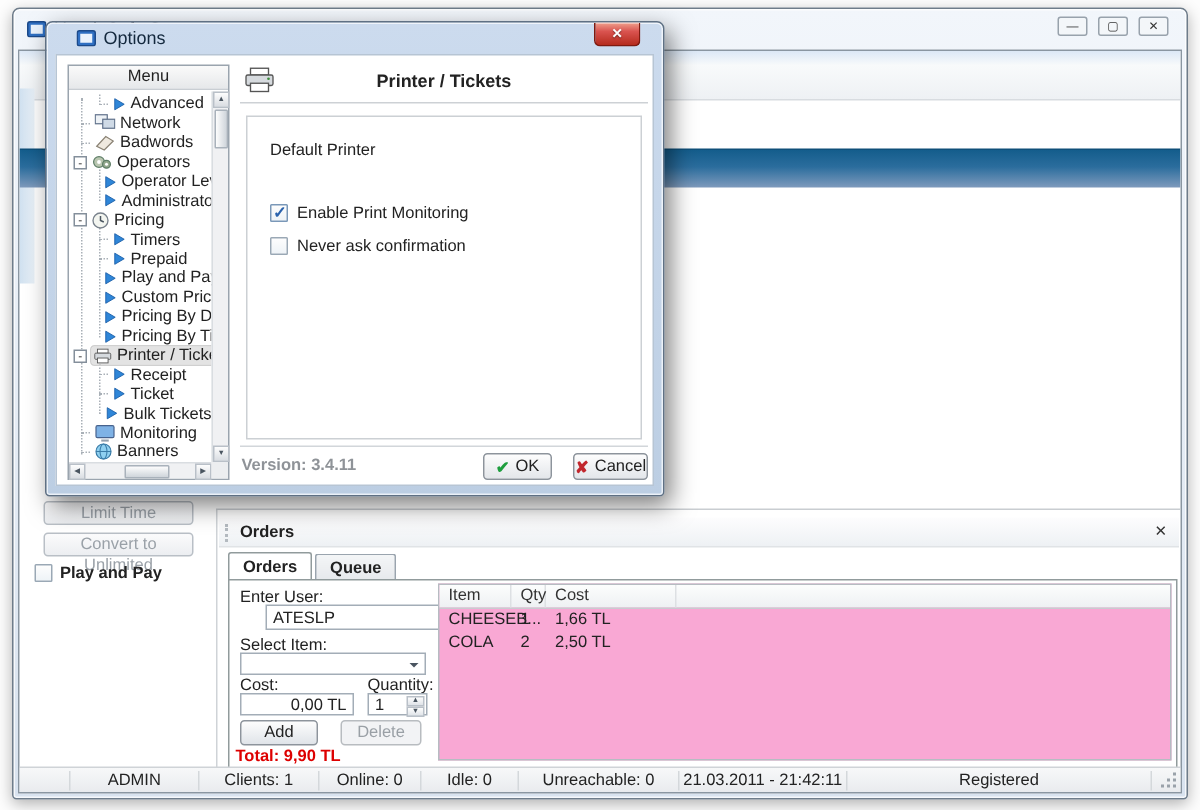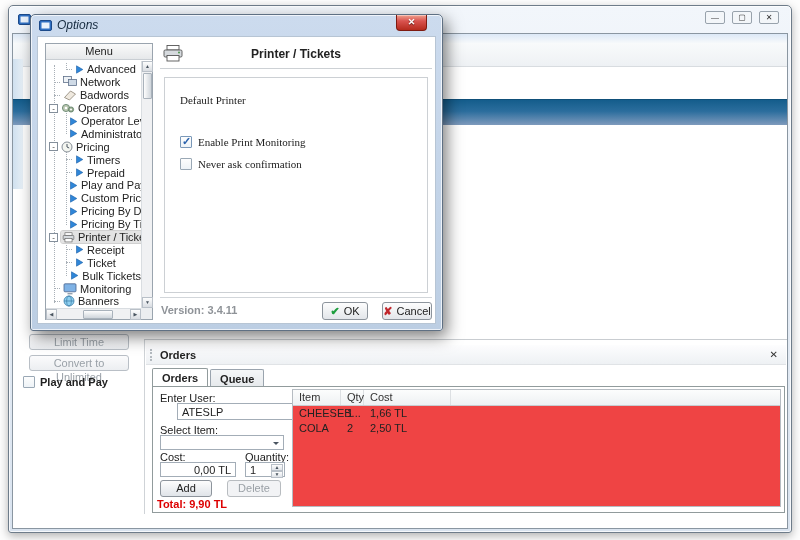--- a/index.html
+++ b/index.html
@@ -60,41 +60,41 @@
     border:3.5px solid transparent; border-top-color:#4a5560; }
   .field{ position:absolute; border:1px solid #a3adb7; background:#fff; text-align:right; padding:1px 4px 0 0; }
   .spin{ position:absolute; border:1px solid #a3adb7; background:#fff; padding:1px 0 0 4px; }
   .spinbtns{ position:absolute; right:1px; top:1px; bottom:1px; width:12px; display:flex; flex-direction:column; }
   .spinbtns span{ flex:1; font-size:5px; line-height:5px; text-align:center; color:#4a5560;
     background:linear-gradient(#fdfdfd,#dfe3e8); border:1px solid #b9c0c8; }
   .sbtn{ position:absolute; height:17px; border:1px solid #8d949c; border-radius:3px;
     background:linear-gradient(#fdfdfd,#e0e4e9); text-align:center; line-height:15px; }
   .sbtn.disabled{ color:#9aa0a6; border-color:#b8bcc0; background:#f2f3f5; }
   .total{ position:absolute; color:#dd0000; font-weight:bold; }
-  .otable{ position:absolute; left:139px; top:2px; width:489px; height:118px; border:1px solid #b6bcc2; background:#ef4444; }
+  .otable{ position:absolute; left:139px; top:2px; width:489px; height:118px; border:1px solid #b6bcc2; background:#f9a8d4; }
   .thead{ display:flex; height:16px; background:linear-gradient(#fcfdfd,#eef1f3); border-bottom:1px solid #c8ccd0; }
   .th{ padding:1px 0 0 6px; border-right:1px solid #dde0e3; color:#333; }
   .th.c1{ width:48px; } .th.c2{ width:23px; } .th.c3{ width:87px; } .th.cf{ flex:1; border-right:none; }
   .trw{ display:flex; height:15px; padding-top:1px; }
   .td{ padding-left:6px; } .td.c1{ width:48px; } .td.c2{ width:23px; } .td.c3{ width:87px; }
 
   
   .statusbar{ position:absolute; left:0; right:0; bottom:0; height:17px; display:flex;
     background:linear-gradient(#f7f8f9,#e9ebee); border-top:1px solid #cfd3d7; align-items:center; }
   .scell{ text-align:center; border-right:1px solid #d4d8db; height:13px; line-height:13px; }
   .sgrip{ width:19px; border-right:none; position:relative; }
   .sgrip::after{ content:""; position:absolute; right:3px; bottom:2px; width:2px; height:2px; background:#9aa2aa;
     box-shadow:-4px 0 #9aa2aa,-8px 0 #9aa2aa,0 -4px #9aa2aa,-4px -4px #9aa2aa,0 -8px #9aa2aa; }
 
   
   .dlg{ position:absolute; left:30px; top:14px; width:413px; height:317px; z-index:40;
     border:1px solid #5f7083; border-radius:5px 5px 3px 3px;
     background:linear-gradient(#ccdbee,#bccee3);
     box-shadow:4px 6px 16px rgba(0,0,0,.5), inset 0 0 0 1px rgba(255,255,255,.7); }
-  .dlg-title{ height:20px; display:flex; align-items:center; gap:5px; padding-left:8px;font-style:italic; }
+  .dlg-title{ height:20px; display:flex; align-items:center; gap:5px; padding-left:20px; }
   .dlg-title .ttl{ font-size:12px; color:#14293e; }
   .dlg-close{ position:absolute; left:365px; top:0; width:31px; height:16px;
     border:1px solid #7e1a10; border-top:none; border-radius:0 0 4px 4px;
     background:linear-gradient(#f0a28e,#d9534f 40%,#b52b1d);
     color:#fff; font-size:9px; font-weight:bold; text-align:center; line-height:14px;
     text-shadow:0 1px 1px rgba(0,0,0,.5); box-shadow:inset 0 1px 0 rgba(255,255,255,.4); }
   .dlg-client{ position:absolute; left:6px; top:21px; right:6px; bottom:6px; background:#fff; border:1px solid #b7c5d4; }
 
   .treepanel{ position:absolute; left:7px; top:6px; width:108px; height:277px; border:1px solid #9aa4ae; background:#fff; }
   .menuhdr{ height:16px; background:linear-gradient(#fafafa,#e6e8ea); border-bottom:1px solid #c9ced3;
@@ -115,21 +115,21 @@
     font-size:5px; line-height:9px; text-align:center; color:#4a5560; flex:none; }
   .vthumb{ position:absolute; left:1px; top:12px; width:9px; height:26px; background:linear-gradient(90deg,#fdfdfd,#cfd5db); border:1px solid #a9b2bb; border-radius:1px; }
   .hthumb{ margin-left:26px; width:30px; height:9px; margin-top:1px; background:linear-gradient(#fdfdfd,#cfd5db); border:1px solid #a9b2bb; border-radius:1px; }
   .hspace{ flex:1; }
   .scorner{ position:absolute; right:0; bottom:0; width:11px; height:11px; background:#eceef0; }
 
   .rightpanel{ position:absolute; left:122px; top:6px; width:272px; height:277px; }
   .phead-title{ position:absolute; left:0; right:0; top:4px; text-align:center; font-weight:bold; font-size:12px; }
   .phead-icon{ position:absolute; left:2px; top:1px; }
   .pheadline{ position:absolute; left:0; right:0; top:25px; border-top:1px solid #cdd1d5; }
-  .groupbox{ position:absolute; left:4px; top:34px; width:264px; height:216px; border:1px solid #ccd0d4;font-family:Liberation Serif, serif; }
+  .groupbox{ position:absolute; left:4px; top:34px; width:264px; height:216px; border:1px solid #ccd0d4; }
   .gb-lab{ position:absolute; left:15px; top:16px; }
   .gb-combo{ left:15px; top:28px; width:234px; height:18px; border-color:#7f9db9; }
   .cbrow{ position:absolute; left:15px; display:flex; align-items:center; gap:6px; }
   .cb1{ top:58px; } .cb2{ top:80px; }
   .footline{ position:absolute; left:0; right:0; top:254px; border-top:1px solid #d2d6da; }
   .version{ position:absolute; left:1px; top:261px; font-weight:bold; color:#8f9398; }
   .dbtn{ position:absolute; top:259px; height:18px; border:1px solid #8d949c; border-radius:3px;
     background:linear-gradient(#fdfdfd,#e3e6ea); display:flex; align-items:center; justify-content:center; gap:4px; }
   .okbtn{ left:162px; width:46px; } .cancelbtn{ left:222px; width:50px; }
   .okglyph{ color:#1e9e3e; font-weight:bold; font-size:11px; }
@@ -227,20 +227,31 @@
             <span class="td c3">1,66 TL</span>
           </div>
           <div class="trw">
             <span class="td c1">COLA</span>
             <span class="td c2">2</span>
             <span class="td c3">2,50 TL</span>
           </div>
         </div>
       </div>
 
+      <div class="statusbar">
+        <span class="scell" style="width:34px;"></span>
+        <span class="scell" style="width:86px;">ADMIN</span>
+        <span class="scell" style="width:80px;">Clients: 1</span>
+        <span class="scell" style="width:68px;">Online: 0</span>
+        <span class="scell" style="width:65px;">Idle: 0</span>
+        <span class="scell" style="width:107px;">Unreachable: 0</span>
+        <span class="scell" style="width:112px;">21.03.2011 - 21:42:11</span>
+        <span class="scell" style="flex:1;">Registered</span>
+        <span class="scell sgrip"></span>
+      </div>
     </div>
   </div>
 
   <div class="dlg">
     <div class="dlg-title">
       <span class="ticon">
         <svg width="13" height="11" viewBox="0 0 13 11">
             <rect x="0.5" y="0.5" width="12" height="10" rx="1.5" fill="#2f6fc2" stroke="#1c4a8a"></rect>
             <rect x="2.5" y="2.5" width="8" height="6" fill="#eaf2fc"></rect>
           </svg>

